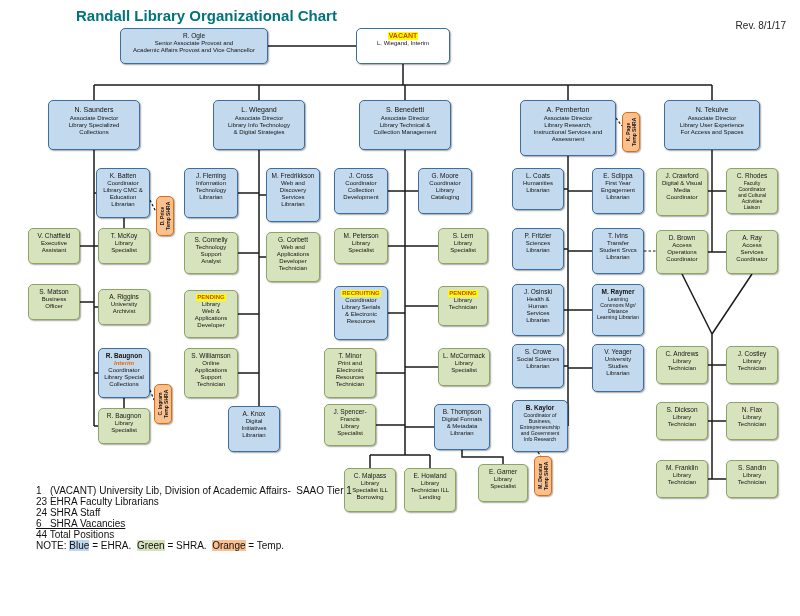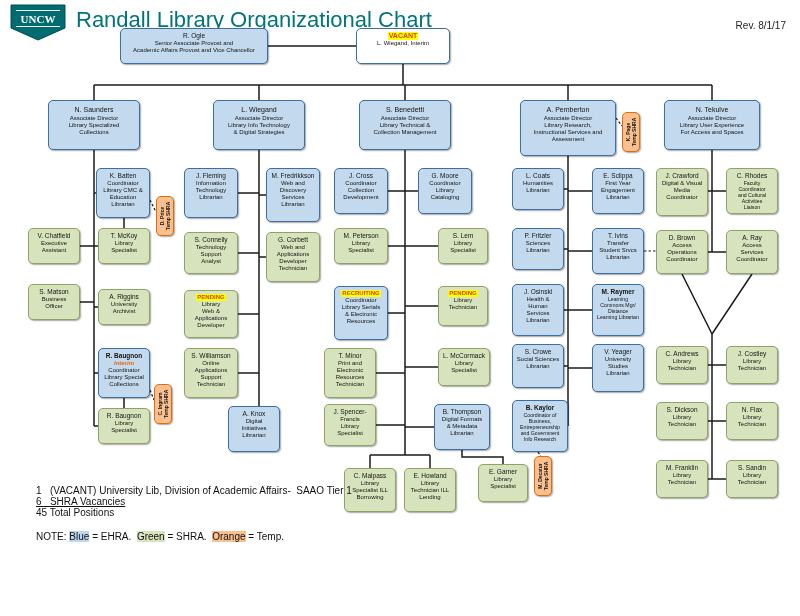--- a/index.html
+++ b/index.html
@@ -19,42 +19,34 @@
   .node .name{font-size:6.5px;}
   .node.bold .name{font-weight:bold;}
   .node .interim{color:#E36C0A;font-weight:bold;font-style:italic;font-size:6px;}
   .node .badge{display:inline-block;background:#FFFF00;color:#CC4A00;font-weight:bold;padding:0 1px;font-size:6px;}
   .node.vacant .badge{font-size:7px;}
   .node.small .line{font-size:5.2px;}
   .node.director{padding-top:5px;}
   .node.director .name{font-size:7px;margin-bottom:1px;}
   .rot-node .rot{position:absolute;left:50%;top:50%;transform:translate(-50%,-50%) rotate(-90deg);
         font-size:5px;line-height:1.25;white-space:nowrap;text-align:center;font-weight:bold;}
-  #title{position:absolute;left:76px;top:7px;font-size:22px;font-weight:normal;color:#00747C;}
+  #title{position:absolute;left:76px;top:7px;font-size:15px;font-weight:bold;color:#00747C;}
   #rev{position:absolute;right:14px;top:20px;font-size:10px;color:#222;}
   #logo{position:absolute;left:10px;top:4px;}
   #footer-notes{position:absolute;left:36px;top:485px;font-size:10px;font-weight:normal;color:#111;}
   #stats .stat{white-space:pre;line-height:11px;}
   #stats .stat.u{text-decoration:underline;}
-  #note-line{margin-top:13px;line-height:11px;}
+  #note-line{margin-top:0;line-height:11px;}
   #note-line span{white-space:pre;}
 </style>
 </head>
 <body>
 
 <div id="chart">
 
-  <div id="logo">
-    <svg width="56" height="38" viewBox="0 0 56 38">
-      <polygon points="1,1 55,1 55,24 28,36 1,24" fill="#006B70" stroke="#004e52" stroke-width="1"></polygon>
-      <rect x="6" y="6" width="44" height="1" fill="#ffffff"></rect>
-      <text x="28" y="19" font-family="Liberation Serif, serif" font-size="11" font-weight="bold" fill="#ffffff" text-anchor="middle">UNCW</text>
-      <rect x="6" y="22" width="44" height="1" fill="#ffffff"></rect>
-    </svg>
-  </div>
 
   <div id="title">Randall Library Organizational Chart</div>
   <div id="rev">Rev. 8/1/17</div>
 
   <svg id="connectors" width="800" height="616" viewBox="0 0 800 616">
     <path class="solid" d="
       M268 46 H356 M403 64 V85 M94 85 H712
       M94 85 V100 M259 85 V100 M405 85 V100 M568 85 V100 M712 85 V100
       M94 150 V426 M94 193 H96 M80 246 H98 M80 302 H94 M94 307 H98 M94 373 H98 M94 426 H98
       M124 218 V228 M124 398 V408
@@ -410,19 +402,21 @@
       <div class="node shra" style="left: 726px; top: 460px; width: 52px; height: 38px;">
         <div class="name">S. Sandin</div>
         <div class="line">Library</div>
         <div class="line">Technician</div>
       </div>
     </div>
 
   <div id="footer-notes">
     <div id="stats">
         <div class="stat">1   (VACANT) University Lib, Division of Academic Affairs-  SAAO Tier 1</div>
+        <div class="stat">23 EHRA Faculty Librarians</div>
+        <div class="stat">24 SHRA Staff</div>
         <div class="stat u">6   SHRA Vacancies</div>
-        <div class="stat">45 Total Positions</div>
+        <div class="stat">44 Total Positions</div>
       </div>
     <div id="note-line"><span>NOTE: </span><span style="background: rgb(189, 215, 238);">Blue</span><span> = EHRA.  </span><span style="background: rgb(214, 227, 188);">Green</span><span> = SHRA.  </span><span style="background: rgb(250, 192, 144);">Orange</span><span> = Temp.</span></div>
   </div>
 
 </div>
 
 </body></html>

